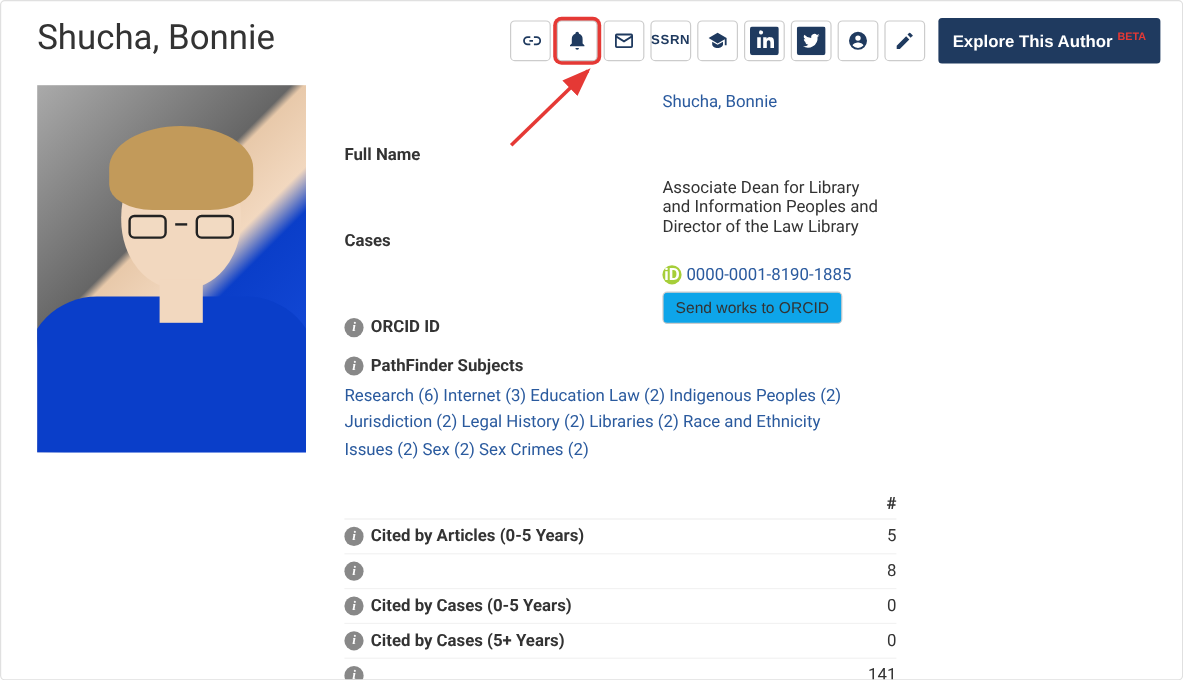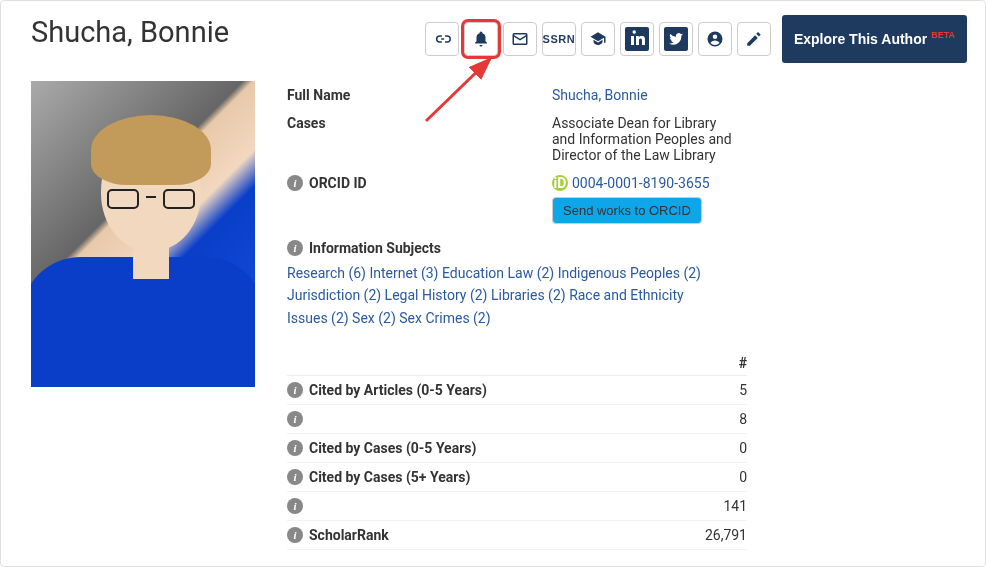--- a/index.html
+++ b/index.html
@@ -54,21 +54,21 @@
   .icon-btn.linkedin svg, .icon-btn.twitter svg { width: 24px; height: 24px; }
 
   .ssrn-text { font-size: 11px; font-weight: 600; letter-spacing: 0.5px; color: #1f3a5f; }
 
   .explore-btn {
     background: #1f3a5f;
     color: #fff;
     border: none;
     border-radius: 3px;
     padding: 0 12px;
-    height: 48px;
+    height: 38px;
     font-size: 14px;
     font-weight: 700;
     cursor: pointer;
     display: flex;
     align-items: center;
     gap: 4px;
     margin-left: 6px;
     justify-content: space-between;
   }
   .explore-btn .beta { font-size: 9px; color: #e53935; font-weight: 700; margin-top: -8px; }
@@ -136,20 +136,21 @@
     align-items: flex-start;
   }
   .info-label {
     flex: 0 0 265px;
     font-size: 14px;
     font-weight: 700;
     color: #333;
     display: flex;
     align-items: center;
     gap: 6px;
+    margin-top: 44px;
   }
   .info-value {
     flex: 0 0 190px;
     font-size: 14px;
     color: #2a5a9e;
   }
   .info-value.plain { color: #333; }
 
   .info-icon {
     width: 16px; height: 16px;
@@ -329,30 +330,30 @@
     <div class="info-row">
       <div class="info-label">Cases</div>
       <div class="info-value plain">Associate Dean for Library and Information Peoples and Director of the Law Library</div>
     </div>
     <div class="info-row">
       <div class="info-label">
         <span class="info-icon">i</span>
         <span>ORCID ID</span>
       </div>
       <div class="info-value">
-        <span class="orcid-badge">iD</span><span>0004-0001-8190-3655</span>
+        <span class="orcid-badge">iD</span><span>0000-0001-8190-1885</span>
         <br>
         <button class="send-orcid-btn">Send works to ORCID</button>
       </div>
     </div>
 
     <div class="subjects-block">
       <div class="subjects-label">
         <span class="info-icon">i</span>
-        <span>Information Subjects</span>
+        <span>PathFinder Subjects</span>
       </div>
       <div class="subjects-list" id="subjects-list">Research (6) Internet (3) Education Law (2) Indigenous Peoples (2) Jurisdiction (2) Legal History (2) Libraries (2) Race and Ethnicity Issues (2) Sex (2) Sex Crimes (2)</div>
     </div>
 
     <div class="metrics-block">
       <div class="metrics-header">
         <span>#</span>
       </div>
       <div id="metrics-rows">
           <div class="metric-row">

